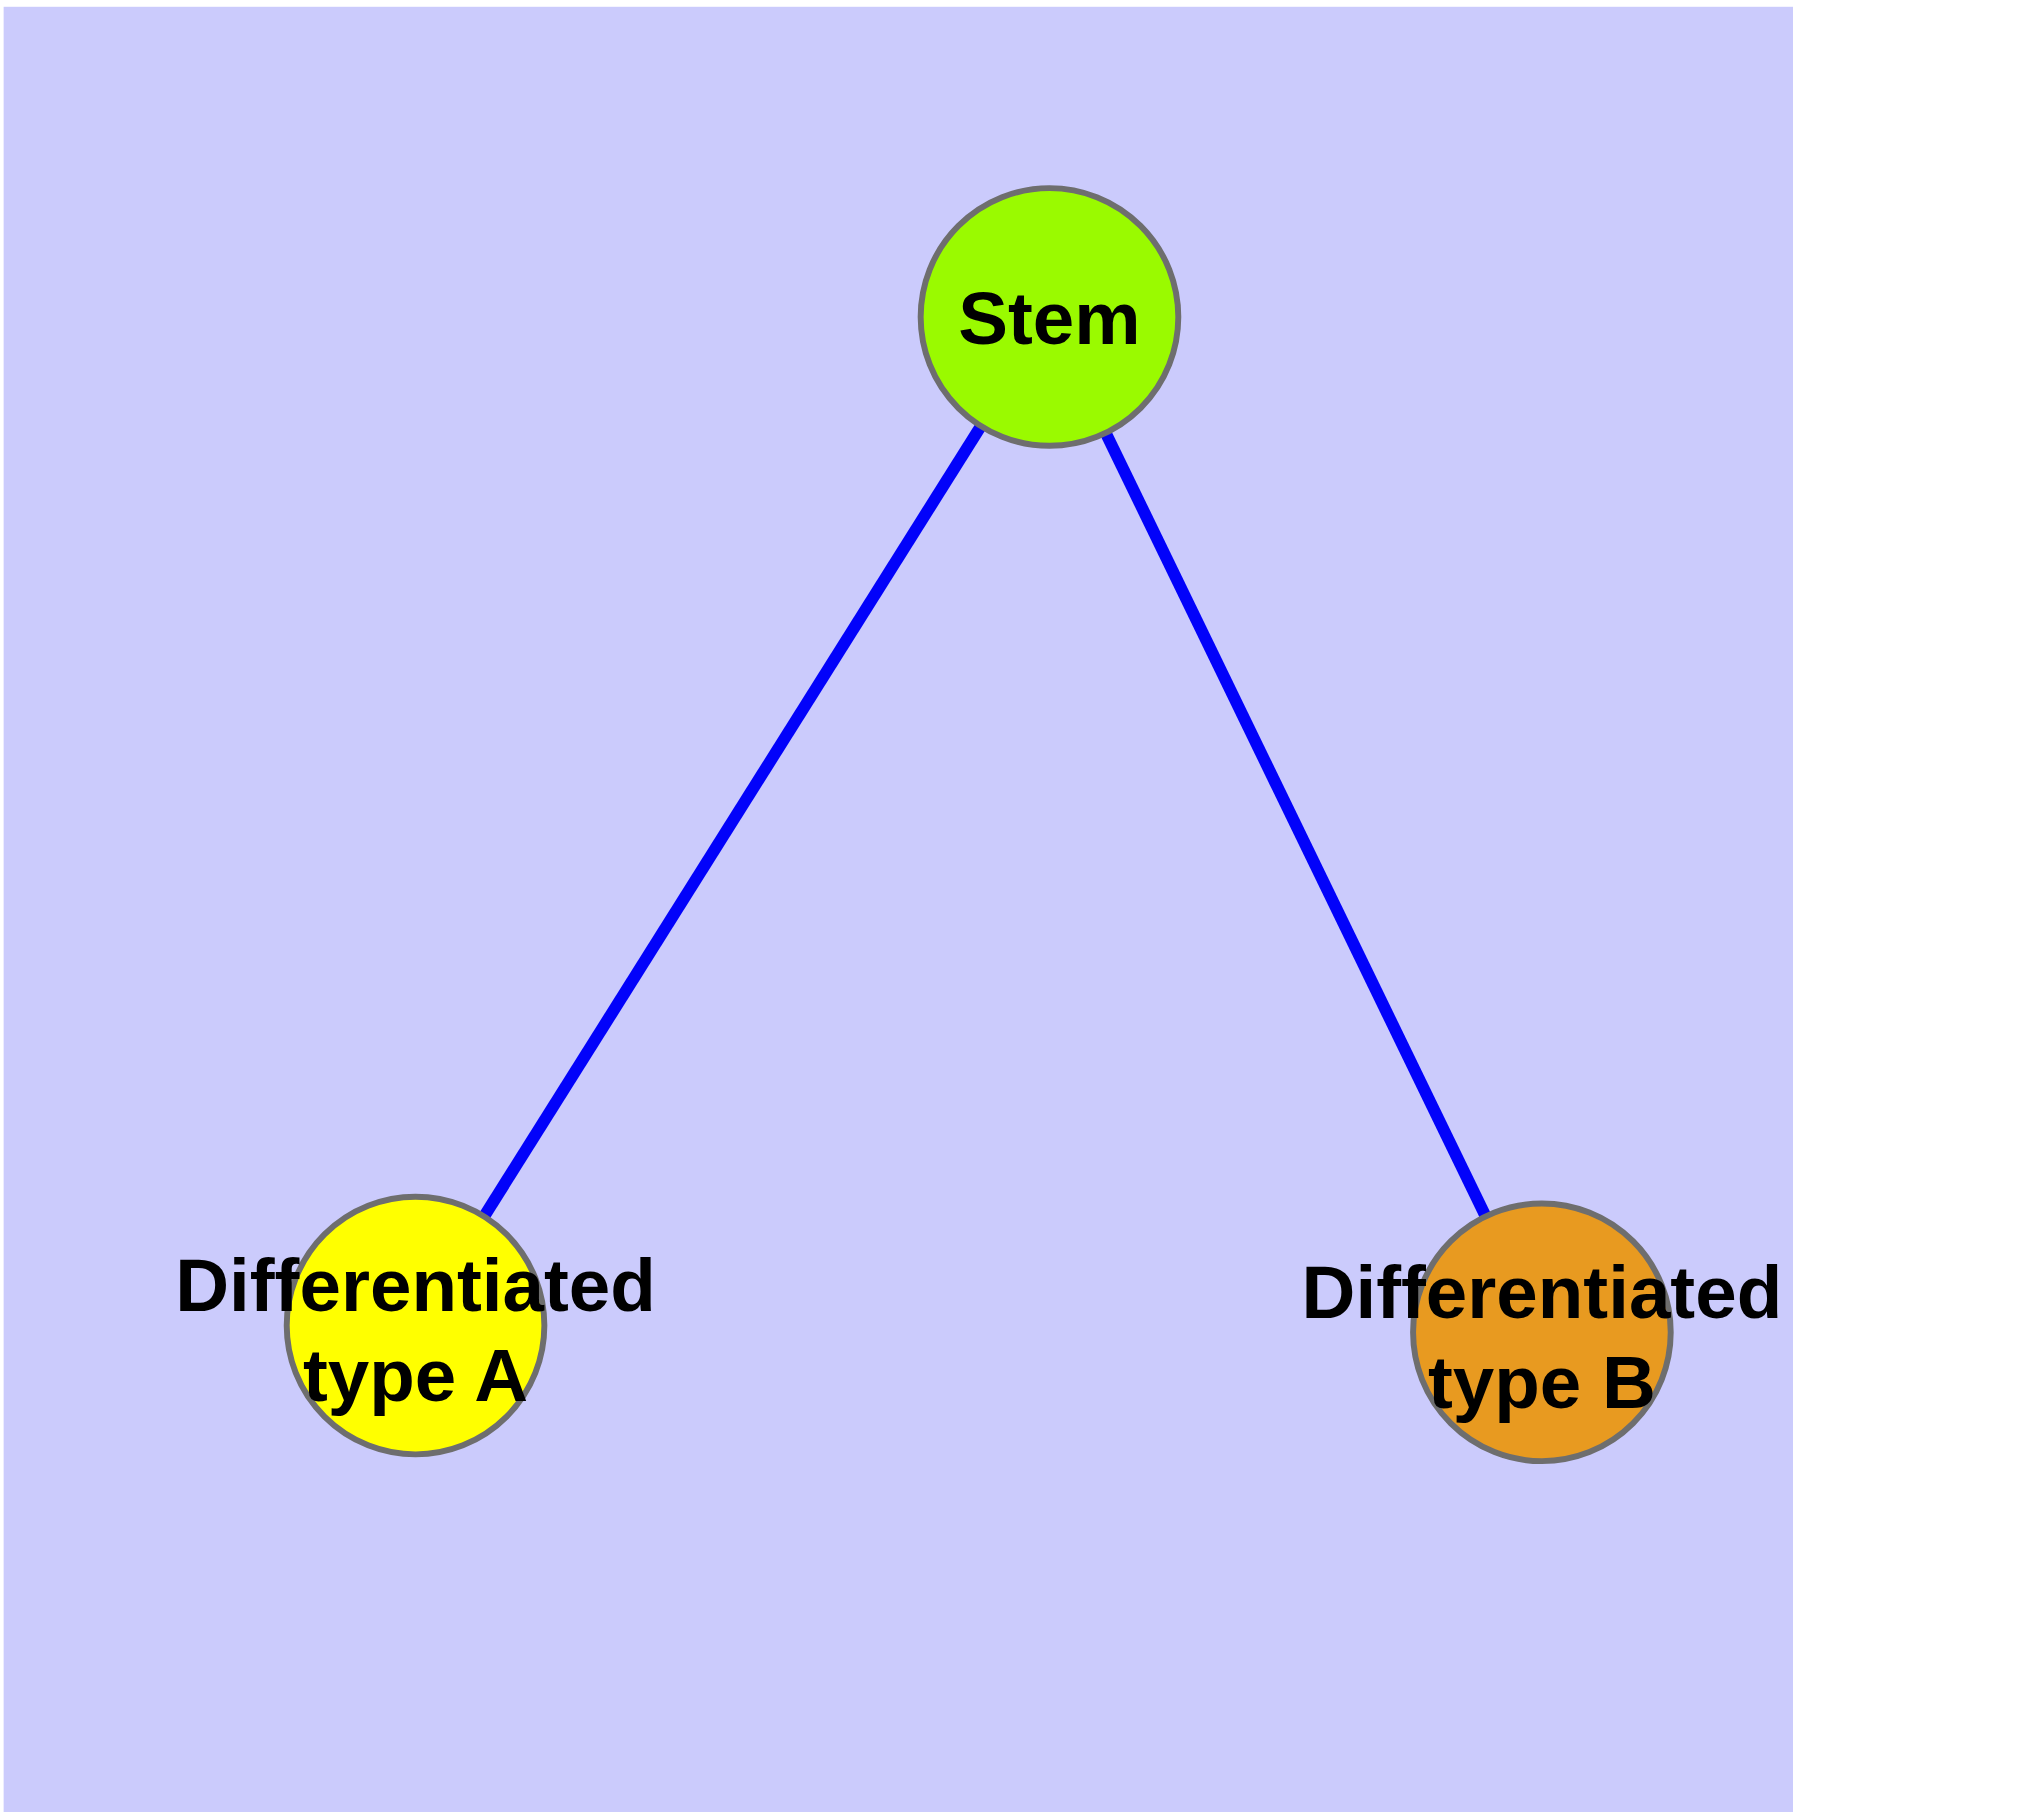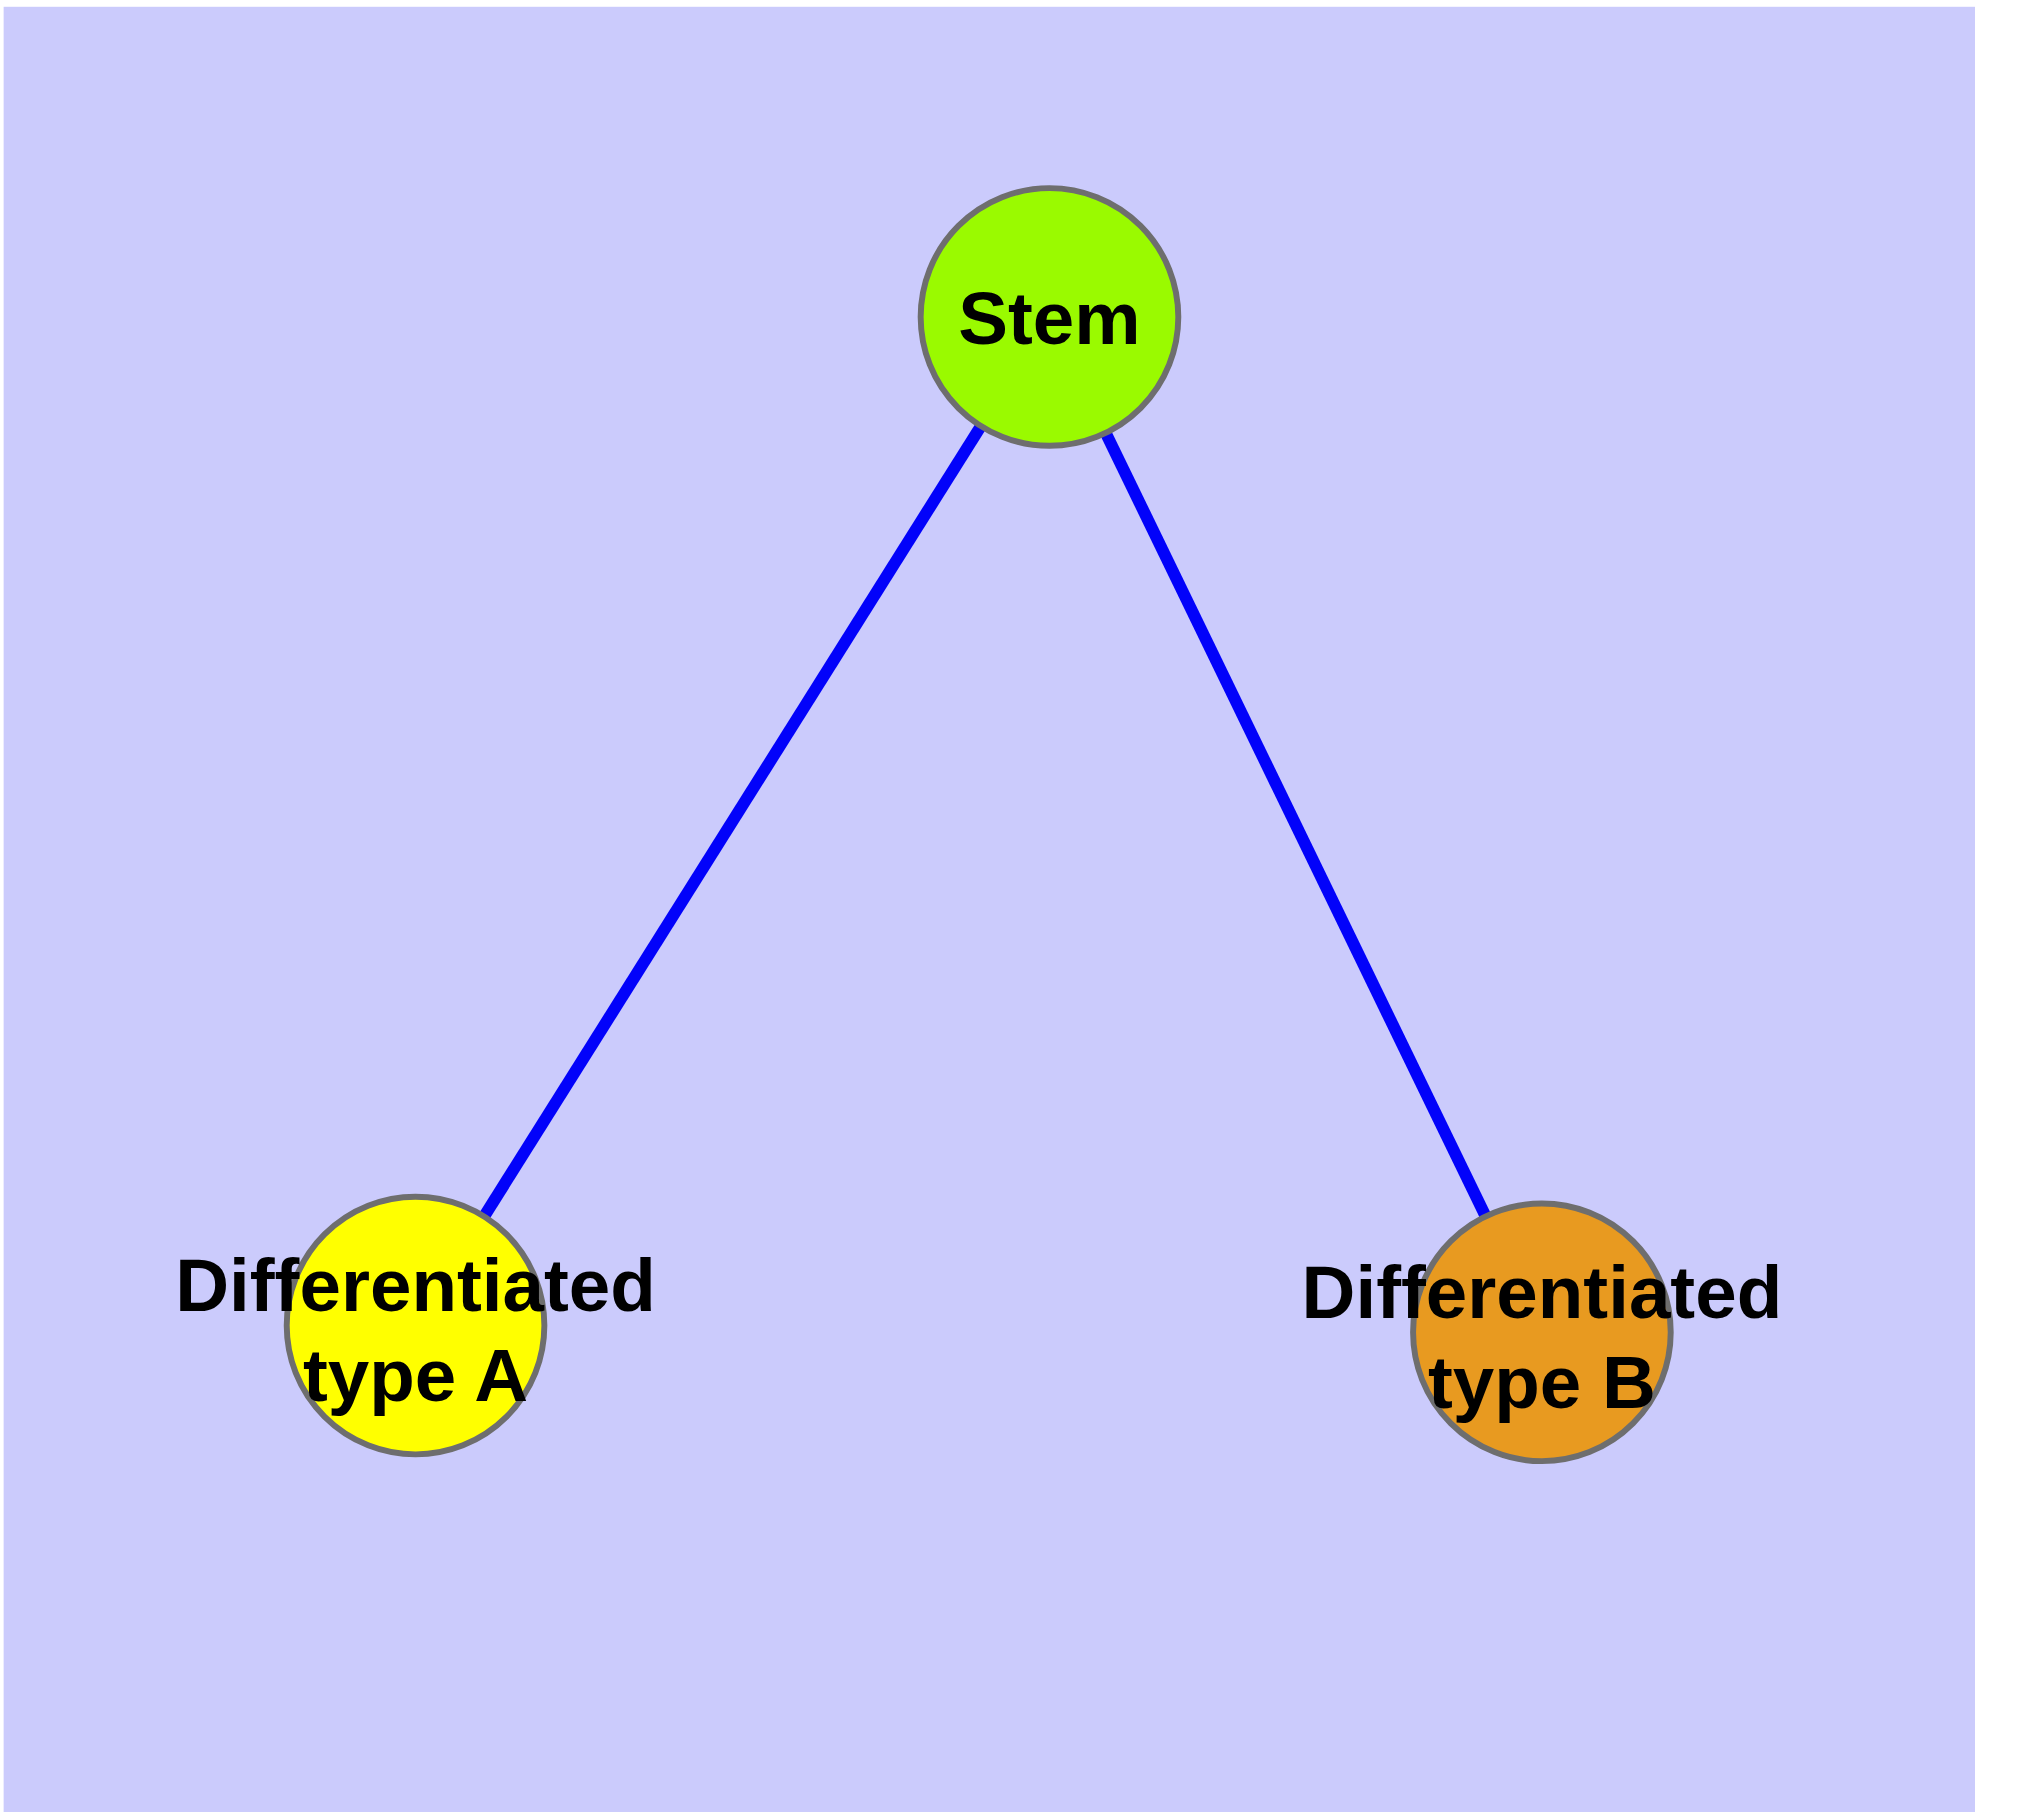--- a/index.html
+++ b/index.html
@@ -3,21 +3,21 @@
 <meta charset="utf-8">
 <style>
   html, body {
     margin: 0;
     padding: 0;
     background: #FFFFFF;
     font-family: "Liberation Sans", sans-serif;
   }
   .stage {
     position: relative;
-    width: 1975px;
+    width: 1793px;
     height: 1812px;
     background: #FFFFFF;
     overflow: hidden;
   }
   svg.graph {
     position: absolute;
     left: 0;
     top: 0;
     display: block;
   }

